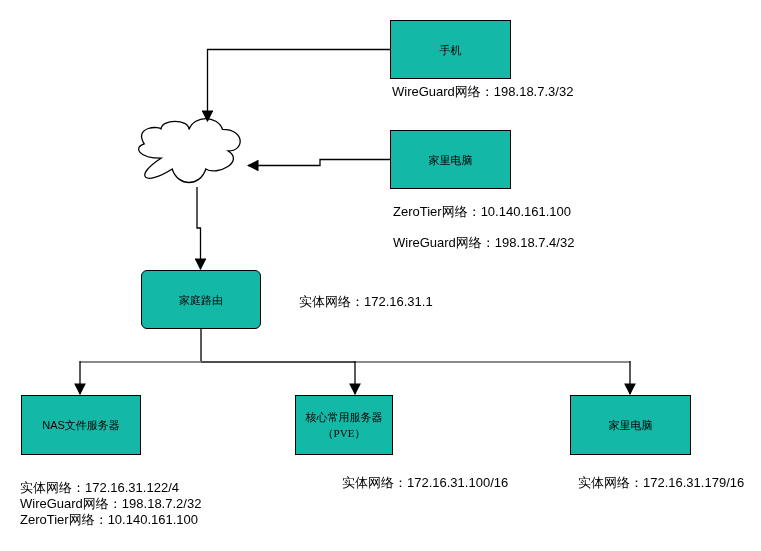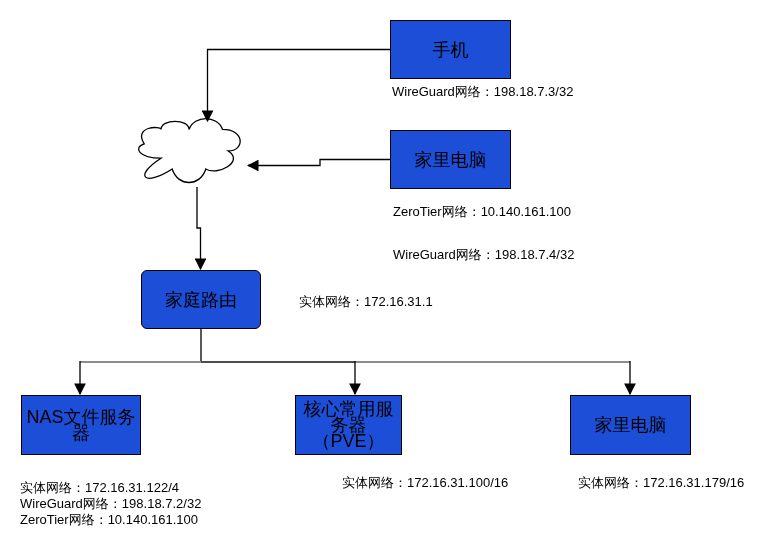--- a/index.html
+++ b/index.html
@@ -9,26 +9,26 @@
     background:#ffffff;
     font-family:"Liberation Sans","DejaVu Sans",sans-serif;
     color:#000000;
     overflow:hidden;
   }
   svg.edges{position:absolute;left:0;top:0;z-index:1;}
   .node{
     position:absolute;
     box-sizing:border-box;
     border:1.5px solid #000000;
-    background:#1d4ed8;
+    background:#14b8a6;
     display:flex;
     flex-direction:column;
     justify-content:center;
     text-align:center;
-    font-size:18px;
+    font-size:11px;
     line-height:16px;
     z-index:2;
   }
   .annotation{
     position:absolute;
     font-size:13px;
     line-height:16px;
     white-space:nowrap;
     z-index:2;
   }
@@ -86,34 +86,34 @@
   </div>
 
   <div class="node" style="left:141px;top:270px;width:120px;height:59px;border-radius:6px;">
     <span>家庭路由</span>
   </div>
 
   <div class="node" style="left:21px;top:395px;width:120px;height:60px;">
     <span>NAS文件服务器</span>
   </div>
 
-  <div class="node" style="left:295px;top:395px;width:107px;height:60px;">
+  <div class="node" style="left:295px;top:395px;width:98px;height:60px;font-family:Liberation Serif, serif;">
     <span>核心常用服务器</span>
     <span>（PVE）</span>
   </div>
 
   <div class="node" style="left:570px;top:395px;width:121px;height:60px;">
     <span>家里电脑</span>
   </div>
 
   <div class="annotation" style="left:392px;top:84px;text-align:right;">WireGuard网络：198.18.7.3/32</div>
 
   <div class="annotation" style="left:393px;top:204px;">ZeroTier网络：10.140.161.100</div>
 
-  <div class="annotation" style="left:393px;top:235px;margin-top:12px;">WireGuard网络：198.18.7.4/32</div>
+  <div class="annotation" style="left:393px;top:235px;">WireGuard网络：198.18.7.4/32</div>
 
   <div class="annotation" style="left:299px;top:294px;">实体网络：172.16.31.1</div>
 
   <div class="annotation" style="left:20px;top:480px;">
     <div>实体网络：172.16.31.122/4</div>
     <div>WireGuard网络：198.18.7.2/32</div>
     <div>ZeroTier网络：10.140.161.100</div>
   </div>
 
   <div class="annotation" style="left:300px;top:475px;margin-left:42px;">实体网络：172.16.31.100/16</div>

